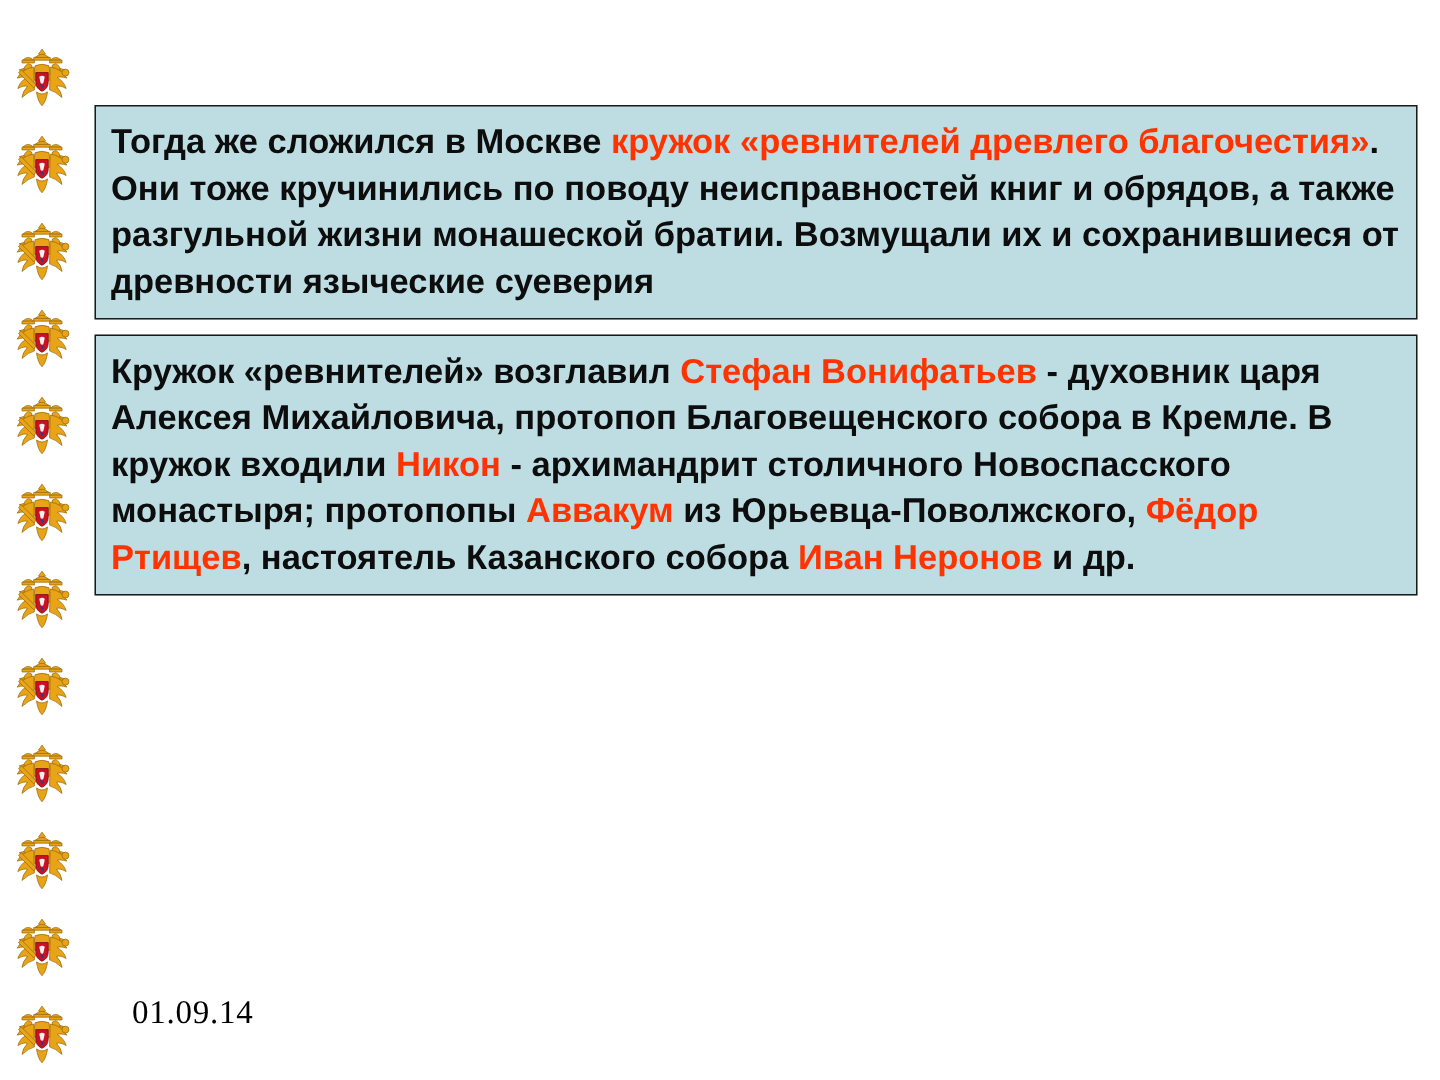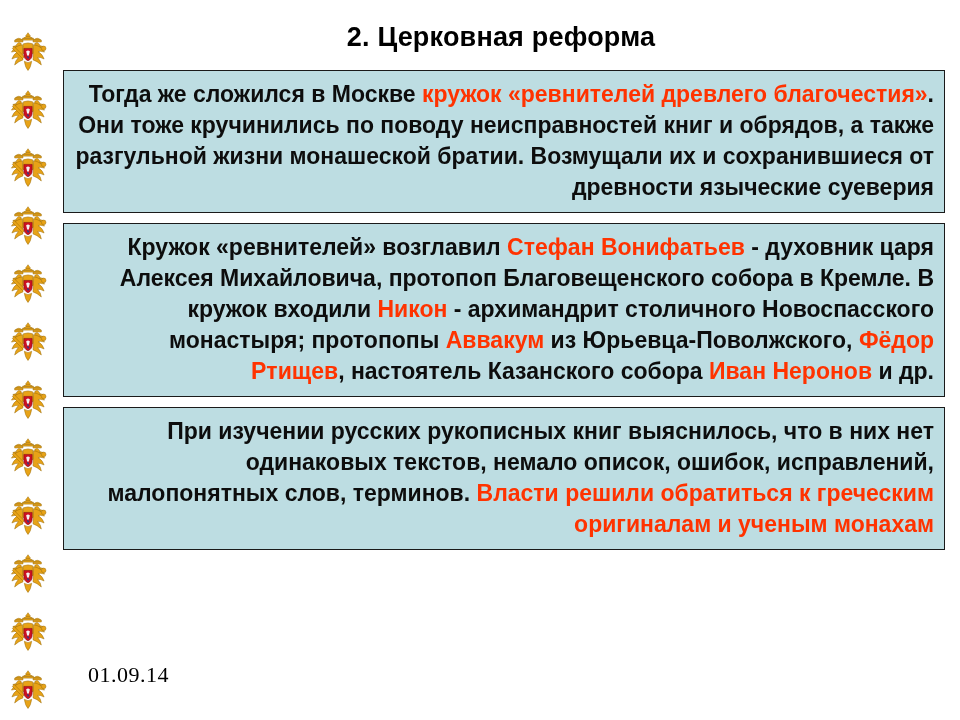--- a/index.html
+++ b/index.html
@@ -67,21 +67,21 @@
     left: 63px;
     top: 70px;
     width: 882px;
   }
 
   .content-box {
     background: #BDDDE2;
     border: 1px solid #1a1a1a;
     box-sizing: border-box;
     width: 100%;
-    text-align: right;
+    text-align: left;
     font-weight: bold;
     color: #0d0d0d;
     font-size: 23px;
     line-height: 31px;
     padding: 8px 10px 9px 10px;
   }
   .content-box + .content-box {
     margin-top: 10px;
   }
 
@@ -438,23 +438,21 @@
           </g>
           <g>
             <path d="M41 40 h18 v14 q0 9 -9 13 q-9 -4 -9 -13 z" fill="#CC1122" stroke="#7d0a16" stroke-width="1.2"></path>
             <path d="M46 46 q4 -3 8 0 l-2 9 q-2 2 -4 0 z" fill="#f2f2f2"></path>
             <path d="M47 56 l6 3 l-3 4 z" fill="#23408e"></path>
           </g>
         </svg>
       </span>
     </div>
 
-  <div id="slide-title">2. Церковная реформа</div>
 
   <div id="box-stack">
       <div class="content-box"><span>Тогда же сложился в Москве </span><span class="hl">кружок «ревнителей древлего благочестия»</span><span>. Они тоже кручинились по поводу неисправностей книг и обрядов, а также разгульной жизни монашеской братии. Возмущали их и сохранившиеся от древности языческие суеверия</span></div>
       <div class="content-box"><span>Кружок «ревнителей» возглавил </span><span class="hl">Стефан Вонифатьев</span><span> - духовник царя Алексея Михайловича, протопоп Благовещенского собора в Кремле. В кружок входили </span><span class="hl">Никон</span><span> - архимандрит столичного Новоспасского монастыря; протопопы </span><span class="hl">Аввакум</span><span> из Юрьевца-Поволжского, </span><span class="hl">Фёдор Ртищев</span><span>, настоятель Казанского собора </span><span class="hl">Иван Неронов</span><span>  и др.</span></div>
-      <div class="content-box"><span>При изучении русских рукописных книг выяснилось, что в них нет одинаковых текстов, немало описок, ошибок, исправлений, малопонятных слов, терминов. </span><span class="hl">Власти решили обратиться к греческим оригиналам и ученым монахам</span></div>
     </div>
 
   <div id="footer-date">01.09.14</div>
 
 </div>
 
 </body></html>

